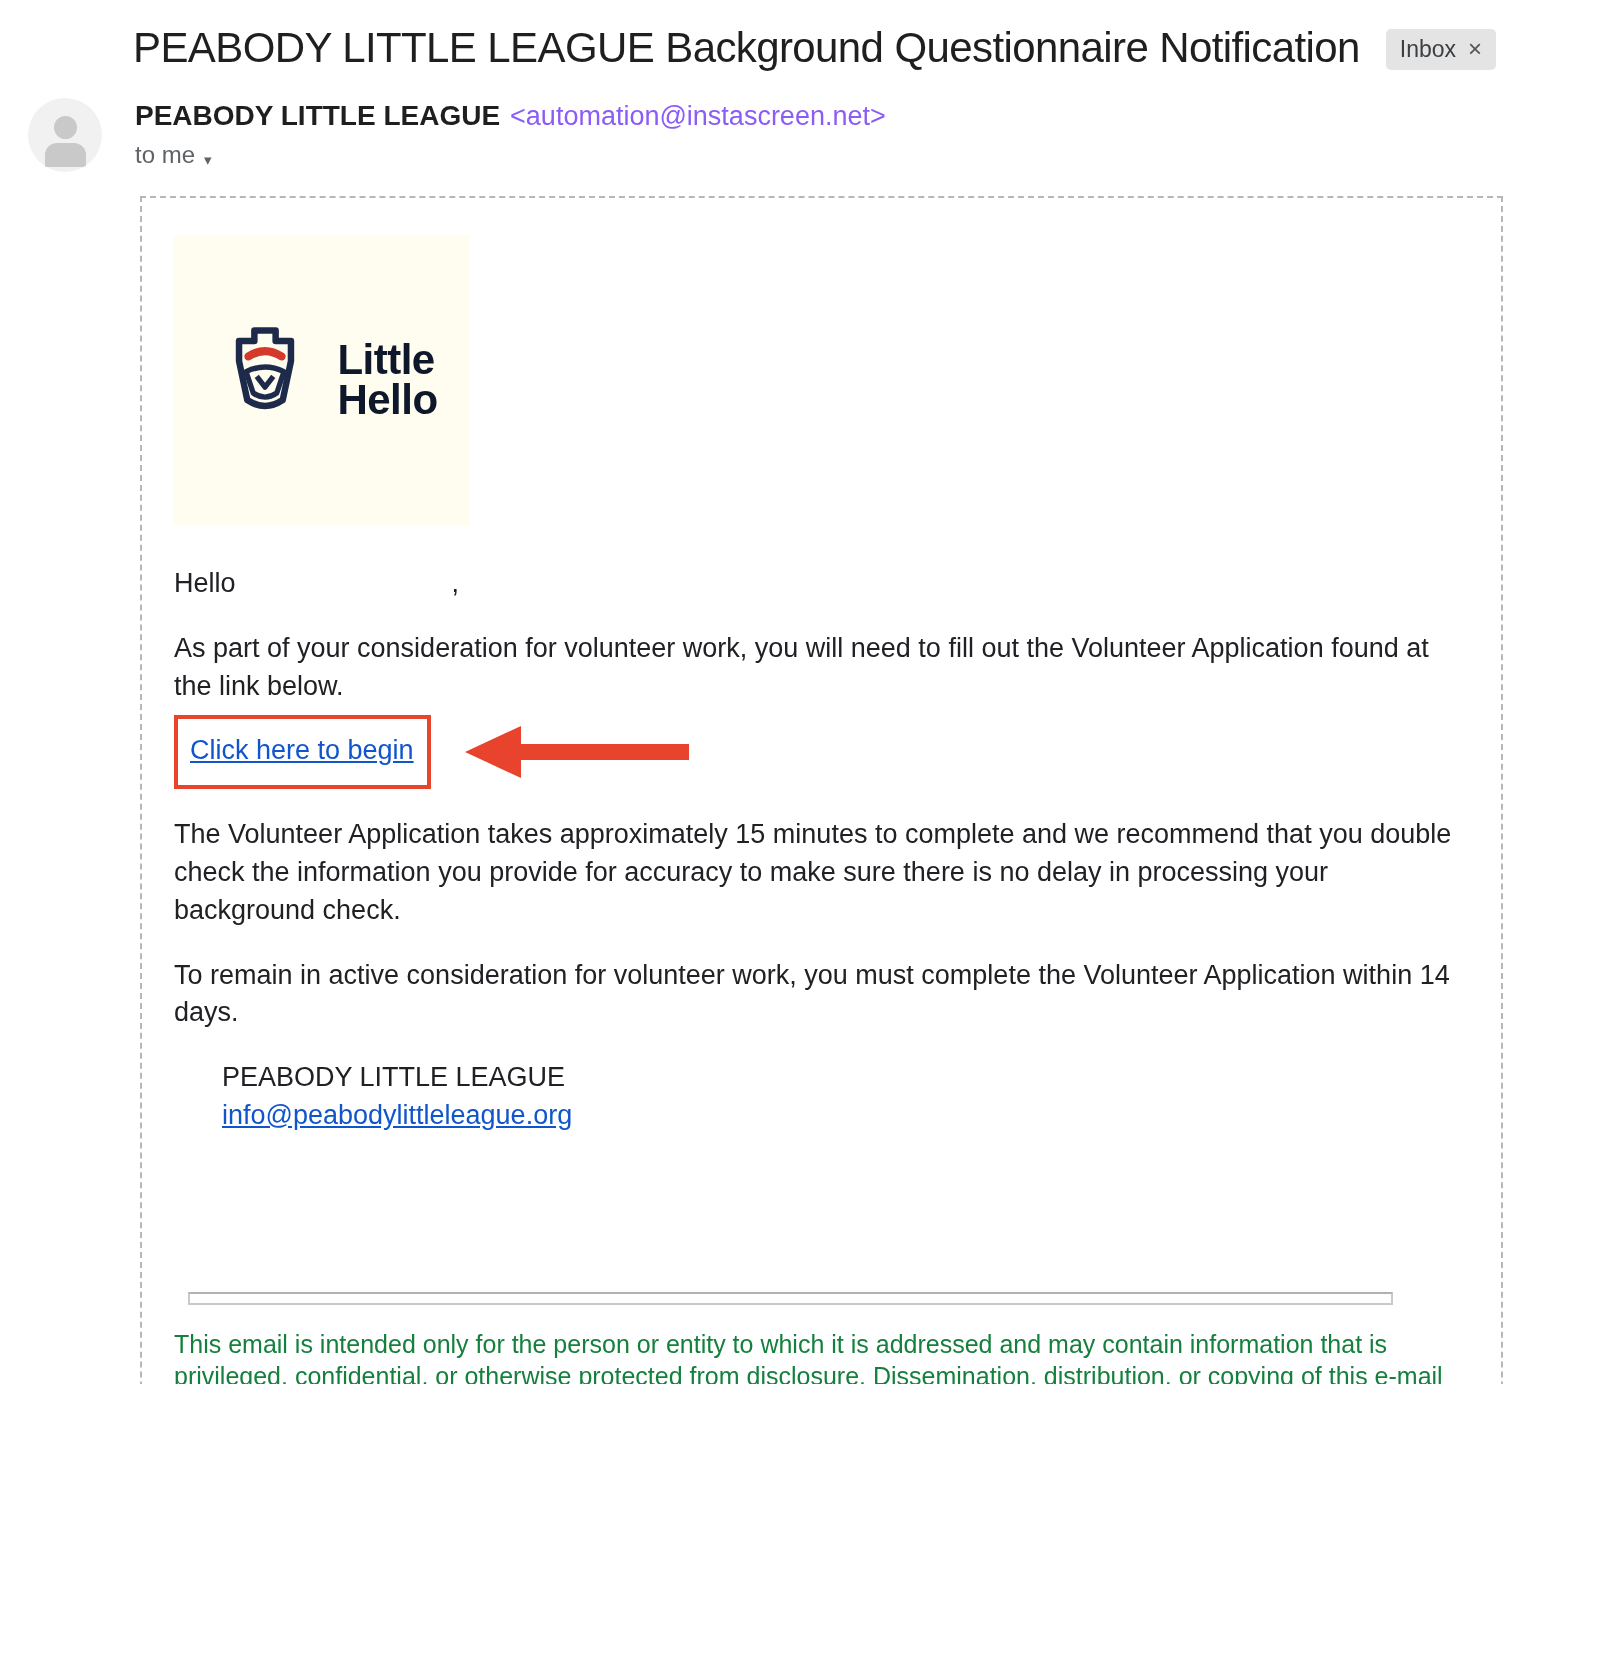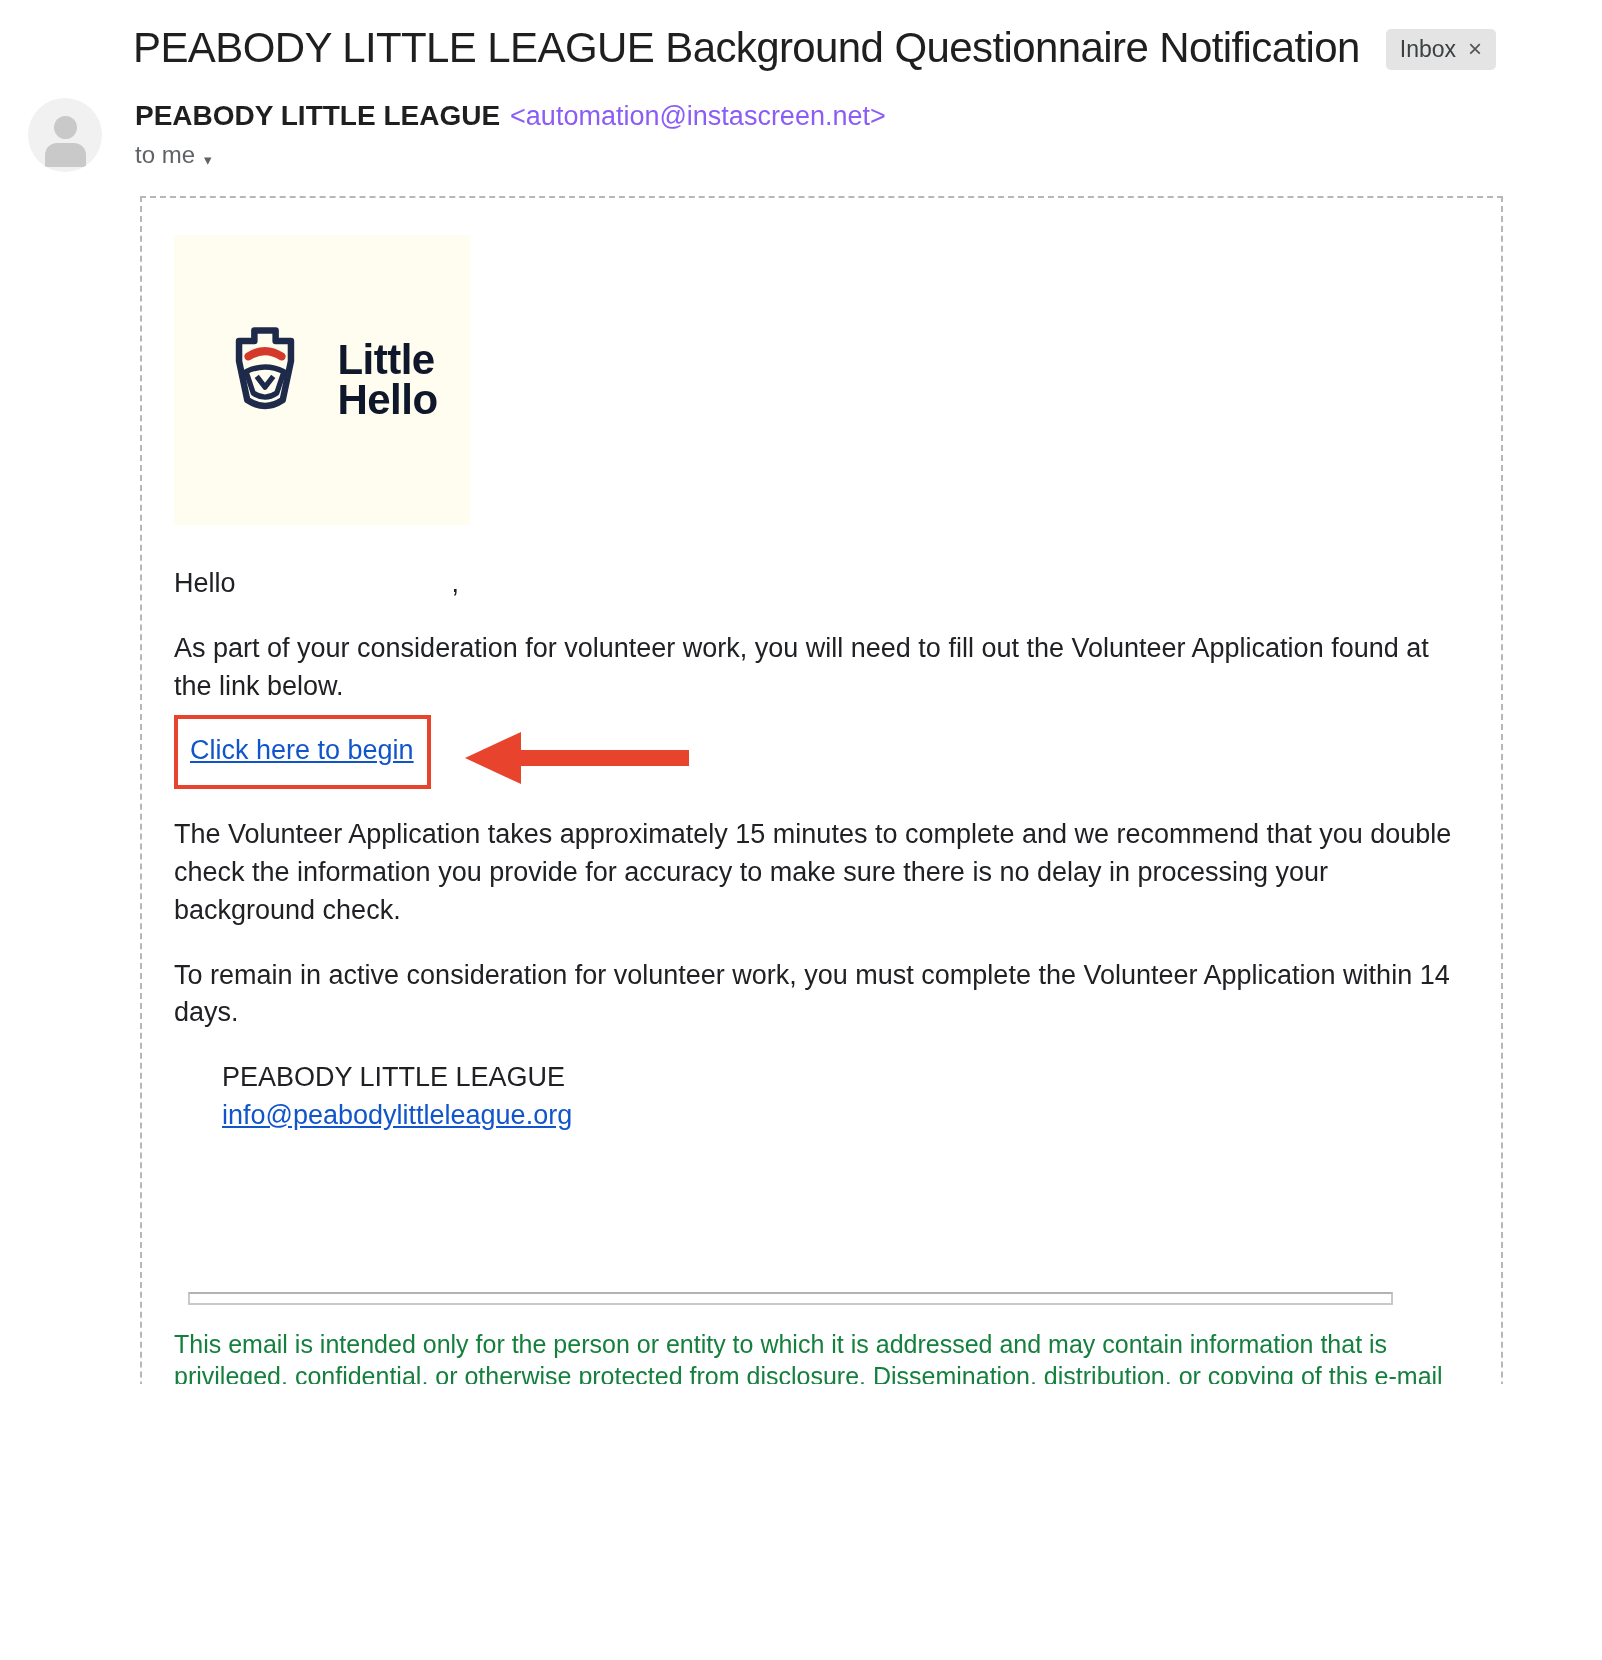--- a/index.html
+++ b/index.html
@@ -70,21 +70,21 @@
   .logo-text {
     font-size:42px; font-weight:800; line-height:0.95;
     color:#0f172a; letter-spacing:-0.5px;
   }
 
   .greeting { margin-top:40px; }
   .redacted-name { display:inline-block; width:216px; }
 
   .para { margin-top:27px; }
 
-  .cta-row { display:flex; align-items:flex-end; margin-top:10px; }
+  .cta-row { display:flex; align-items:center; margin-top:10px; }
   .cta-box {
     display:inline-block;
     border:4px solid #e8432c;
     padding:13px 13px 15px 12px;
   }
   a.link { color:#1155cc; text-decoration:underline; cursor:pointer; }
   .arrow { margin-left:32px; width:226px; height:62px; flex:none; }
 
   .sig-block { margin-left:48px; }
   .sig-thanks { margin-top:100px; }

